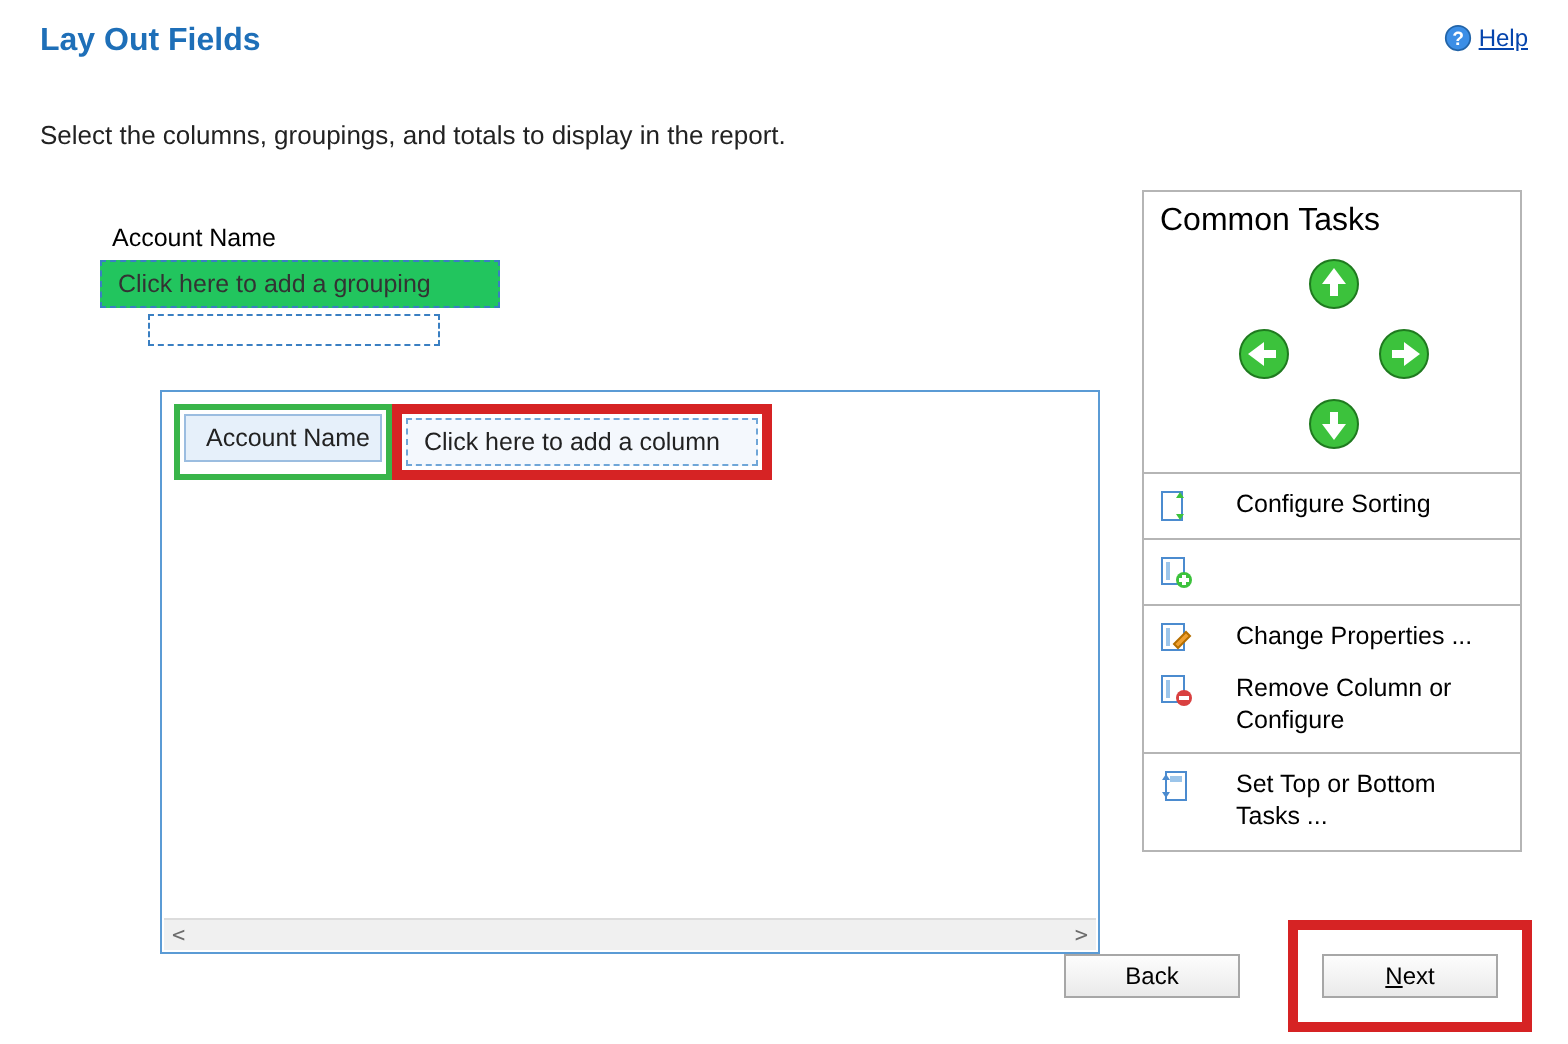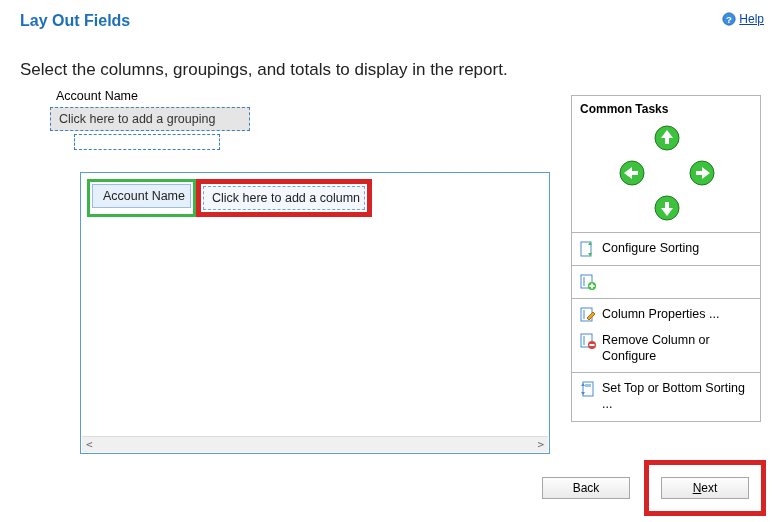--- a/index.html
+++ b/index.html
@@ -2,66 +2,66 @@
 <html><head>
   <meta charset="utf-8">
   <style>
     * { margin: 0; padding: 0; box-sizing: border-box; }
     html, body { width: 784px; height: 522px; font-family: 'Segoe UI', Tahoma, sans-serif; font-size: 12px; background: #fff; color: #000; overflow: hidden; }
     .container { position: relative; width: 100%; height: 100%; padding: 12px 20px; }
     .titlebar { display: flex; justify-content: space-between; align-items: flex-start; }
     .page-title { color: #1e6fb8; font-size: 16px; font-weight: 600; }
     .help { display: flex; align-items: center; gap: 3px; cursor: pointer; }
     .help-text { color: #0645ad; text-decoration: underline; font-size: 12px; }
-    .intro { margin-top: 30px; font-size: 17px; color: #222; }
-    .layout-area { position: absolute; left: 50px; top: 89px; width: 500px; height: 365px; }
+    .intro { margin-top: 30px; font-size: 13px; color: #222; }
+    .layout-area { position: absolute; left: 50px; top: 112px; width: 500px; height: 365px; }
     .field-label { font-size: 12.5px; color: #000; margin-left: 6px; margin-bottom: 4px; }
     .grouping-box {
-      border: 1px dashed #3a7fc2; background: #e5e5e5; color: #333;
+      border: 1px dashed #3a7fc2; background: #22c55e; color: #333;
       font-size: 12.5px; padding: 4px 8px; width: 200px; margin-bottom: 3px;
     }
     .grouping-empty {
       border: 1px dashed #3a7fc2; background: #fff;
       width: 146px; height: 16px; margin-left: 24px;
     }
     .report-canvas {
       position: absolute; left: 30px; top: 83px; width: 470px; height: 282px;
       border: 1px solid #5b9bd5; background: #fff; overflow: hidden;
     }
     .col-header-row { display: flex; align-items: stretch; padding: 6px 6px 0 6px; gap: 0; }
     .green-highlight { border: 3px solid #39b54a; padding: 2px; }
     .red-highlight { border: 5px solid #d62324; padding: 2px 2px; display: flex; align-items: center; }
     .col-cell {
       border: 1px solid #9bbde0; background: #e6f0fa; color: #222;
       font-size: 12.5px; padding: 4px 10px; white-space: nowrap;
     }
     .col-cell.acct { width: 99px; text-align: center; }
-    .col-cell.add { border-style: dashed; background: #f4f8fd; width: 162px; text-align: left; padding-left: 8px; border-color:#6fa6d8; }
+    .col-cell.add { border-style: dashed; background: #f4f8fd; width: 176px; text-align: left; padding-left: 8px; border-color:#6fa6d8; }
     .hscroll {
       position: absolute; left: 1px; right: 1px; bottom: 1px; height: 16px;
       background: #f0f0f0; border-top: 1px solid #dcdcdc;
       display: flex; align-items: center; justify-content: space-between;
       font-family: Consolas, monospace; color: #6c6c6c; padding: 0 4px;
     }
     .hscroll span { font-size: 11px; user-select: none; }
 
     .tasks-panel { position: absolute; right: 23px; top: 95px; width: 190px; border: 1px solid #b5b5b5; background: #fff; }
-    .tasks-title { font-weight: 700; font-size: 12px; padding: 6px 8px; }
+    .tasks-title { font-weight: 400; font-size: 16px; padding: 6px 8px; }
     .arrow-pad { position: relative; height: 110px; }
     .arrow-btn { position: absolute; width: 28px; height: 28px; cursor: pointer; }
     .arrow-btn.up    { left: 81px; top: 2px; }
     .arrow-btn.down  { left: 81px; top: 72px; }
     .arrow-btn.left  { left: 46px; top: 37px; }
     .arrow-btn.right { left: 116px; top: 37px; }
     .tasks-section { border-top: 1px solid #b5b5b5; padding: 6px 4px; display: flex; flex-direction: column; gap: 6px; }
-    .task-link { display: flex; align-items: flex-start; gap: 6px; color: #000; cursor: pointer; padding: 2px 4px; font-size: 12.5px; line-height: 1.25; }
+    .task-link { display: flex; align-items: flex-start; gap: 22px; color: #000; cursor: pointer; padding: 2px 4px; font-size: 12.5px; line-height: 1.25; }
     .task-link .icon { width: 16px; height: 16px; flex: 0 0 16px; }
     .task-link span.txt { flex: 1; }
 
-    .button-bar { position: absolute; right: 18px; bottom: 6px; display: flex; gap: 14px; align-items: center; }
+    .button-bar { position: absolute; right: 18px; bottom: 6px; display: flex; gap: 24px; align-items: center; }
     .wiz-btn {
       width: 88px; height: 22px; border: 1px solid #a7a7a7; background: linear-gradient(#fdfdfd,#eaeaea);
       font-size: 12px; cursor: pointer; display: flex; align-items: center; justify-content: center;
     }
     .wiz-btn u { text-decoration: underline; }
     .next-wrap { border: 5px solid #d62324; padding: 12px; }
   </style>
 </head>
 <body>
 
@@ -145,42 +145,42 @@
       </div>
     </div>
 
     <div class="tasks-section">
       <div class="task-link">
         <svg class="icon" viewBox="0 0 16 16">
             <rect x="1" y="1" width="11" height="13" fill="#fff" stroke="#4b8bcf"></rect>
             <rect x="3" y="3" width="2" height="9" fill="#9cc5ea"></rect>
             <polygon points="9,13 15,7 13,5 7,11" fill="#f0a030" stroke="#b56e00"></polygon>
           </svg>
-        <span class="txt">Column Properties ...</span>
+        <span class="txt">Change Properties ...</span>
       </div>
       <div class="task-link">
         <svg class="icon" viewBox="0 0 16 16">
             <rect x="1" y="1" width="11" height="13" fill="#fff" stroke="#4b8bcf"></rect>
             <rect x="3" y="3" width="2" height="9" fill="#9cc5ea"></rect>
             <circle cx="12" cy="12" r="4" fill="#d94040"></circle>
             <rect x="9.5" y="11" width="5" height="2" fill="#fff"></rect>
           </svg>
         <span class="txt">Remove Column or Configure</span>
       </div>
     </div>
 
     <div class="tasks-section">
       <div class="task-link">
         <svg class="icon" viewBox="0 0 16 16">
             <rect x="3" y="1" width="10" height="14" fill="#fff" stroke="#4b8bcf"></rect>
             <rect x="5" y="3" width="6" height="3" fill="#9cc5ea"></rect>
             <polygon points="1,5 5,5 3,2" fill="#4b8bcf"></polygon>
             <polygon points="1,11 5,11 3,14" fill="#4b8bcf"></polygon>
           </svg>
-        <span class="txt">Set Top or Bottom Sorting ...</span>
+        <span class="txt">Set Top or Bottom Tasks ...</span>
       </div>
     </div>
   </div>
 
   <div class="button-bar">
     <div class="wiz-btn">
         <span>Back</span>
       </div>
     <div class="next-wrap">
       <div class="wiz-btn">

